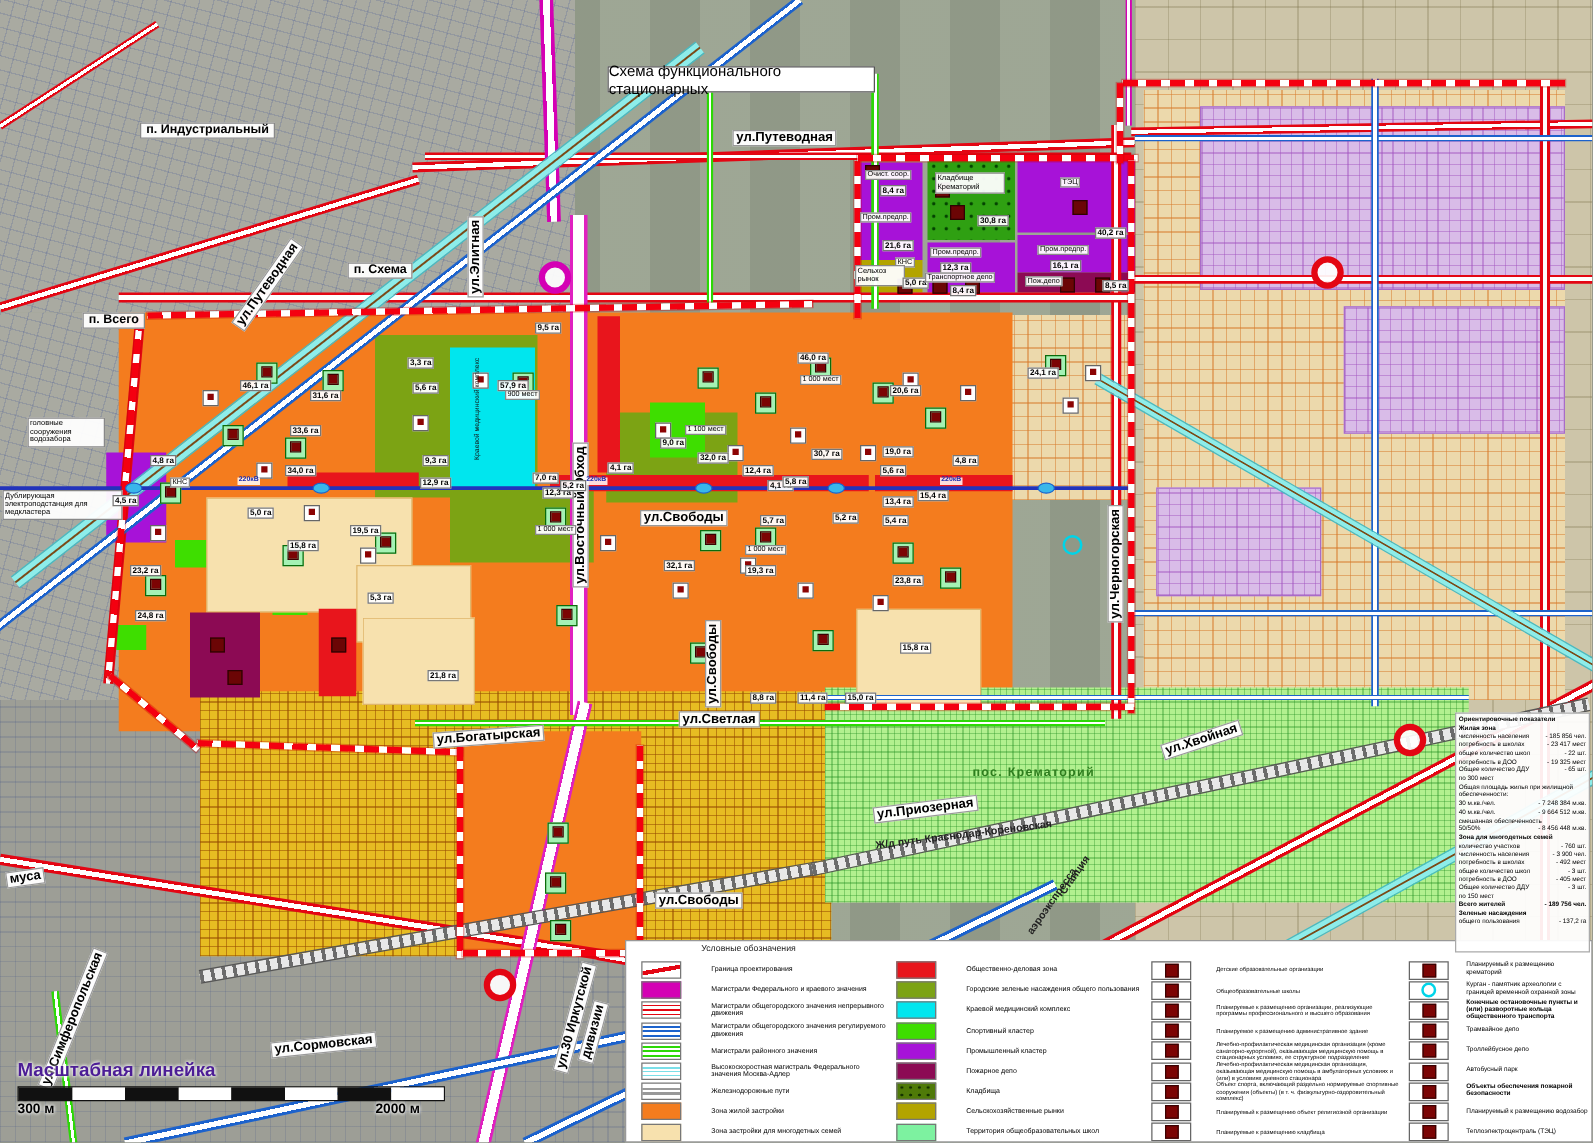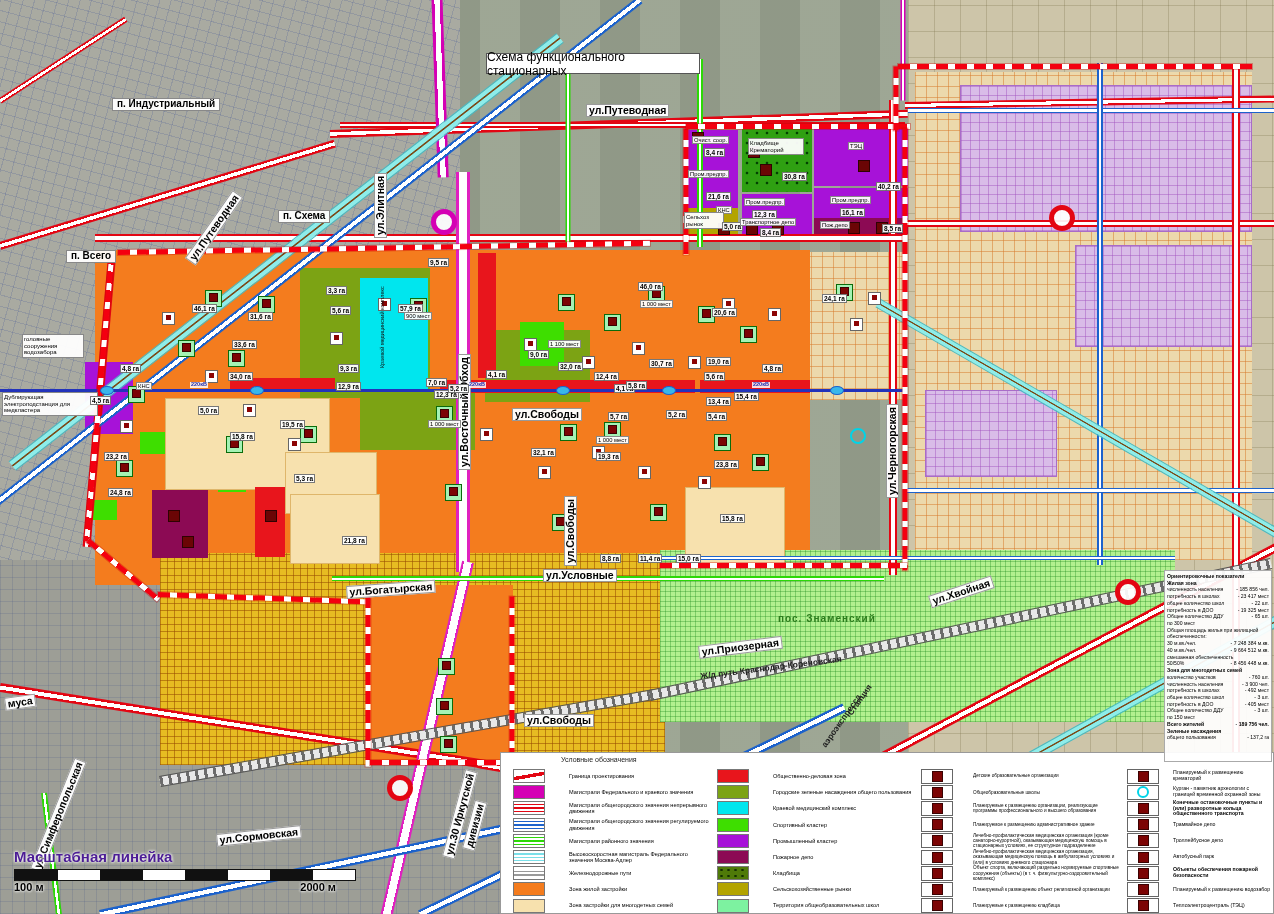--- a/index.html
+++ b/index.html
@@ -290,26 +290,26 @@
       <div class="lbl place" style="left: 278px; top: 210px;">п. Схема</div>
       <div class="lbl place" style="left: 66px; top: 250px;">п. Всего</div>
       <div class="lbl street" style="left: 586px; top: 104px;">ул.Путеводная</div>
       <div class="lbl street" style="left: 185px; top: 258px; transform: rotate(-55deg);">ул.Путеводная</div>
       <div class="lbl street" style="left: 374px; top: 238px; transform: rotate(-90deg);">ул.Элитная</div>
       <div class="lbl street" style="left: 458px; top: 470px; transform: rotate(-90deg);">ул.Восточный Обход</div>
       <div class="lbl street" style="left: 512px; top: 408px;">ул.Свободы</div>
       <div class="lbl street" style="left: 564px; top: 566px; transform: rotate(-90deg);">ул.Свободы</div>
       <div class="lbl street" style="left: 886px; top: 498px; transform: rotate(-90deg);">ул.Черногорская</div>
       <div class="lbl street" style="left: 346px; top: 586px; transform: rotate(-4deg);">ул.Богатырская</div>
-      <div class="lbl street" style="left: 543px; top: 569px;">ул.Условные</div>
+      <div class="lbl street" style="left: 543px; top: 569px;">ул.Светлая</div>
       <div class="lbl street" style="left: 524px; top: 714px;">ул.Свободы</div>
       <div class="lbl street" style="left: 698px; top: 646px; transform: rotate(-7deg);">ул.Приозерная</div>
       <div class="lbl street" style="left: 928px; top: 596px; transform: rotate(-18deg);">ул.Хвойная</div>
       <div class="lbl railtext" style="left: 700px; top: 672px; transform: rotate(-7deg);">Ж/д путь Краснодар-Кореновская</div>
-      <div class="lbl forest" style="left: 778px; top: 614px;">пос. Знаменский</div>
+      <div class="lbl forest" style="left: 778px; top: 614px;">пос. Крематорий</div>
       <div class="lbl street" style="left: 30px; top: 868px; transform: rotate(-68deg);">ул.Симферопольская</div>
       <div class="lbl street" style="left: 442px; top: 856px; transform: rotate(-75deg);">ул.30 Иркутской</div>
       <div class="lbl street" style="left: 462px; top: 848px; transform: rotate(-75deg);">дивизии</div>
       <div class="lbl street" style="left: 216px; top: 834px; transform: rotate(-6deg);">ул.Сормовская</div>
       <div class="lbl railtext" style="left: 846px; top: 712px; transform: rotate(-55deg);">Станция</div>
       <div class="lbl railtext" style="left: 820px; top: 744px; transform: rotate(-55deg);">аэроэкспресса</div>
       <div class="lbl street" style="left: 4px; top: 698px; transform: rotate(-8deg);">муса</div>
       <div class="lbl note" style="left: 22px; top: 334px; width: 58px;">головные сооружения водозабора</div>
       <div class="lbl note" style="left: 2px; top: 392px; width: 92px;">Дублирующая электроподстанция для медкластера</div>
       <div class="lbl tiny" style="left: 136px; top: 382px;">КНС</div>
@@ -683,17 +683,17 @@
         <div style="background: rgb(17, 17, 17);"></div>
         <div style="background: rgb(255, 255, 255);"></div>
         <div style="background: rgb(17, 17, 17);"></div>
         <div style="background: rgb(255, 255, 255);"></div>
         <div style="background: rgb(17, 17, 17);"></div>
         <div style="background: rgb(255, 255, 255);"></div>
         <div style="background: rgb(17, 17, 17);"></div>
         <div style="background: rgb(255, 255, 255);"></div>
       </div>
     <div id="scale-labels">
-      <span>100 м</span>
+      <span>300 м</span>
       <span>2000 м</span>
     </div>
   </div>
 </div>
 
 </body></html>

